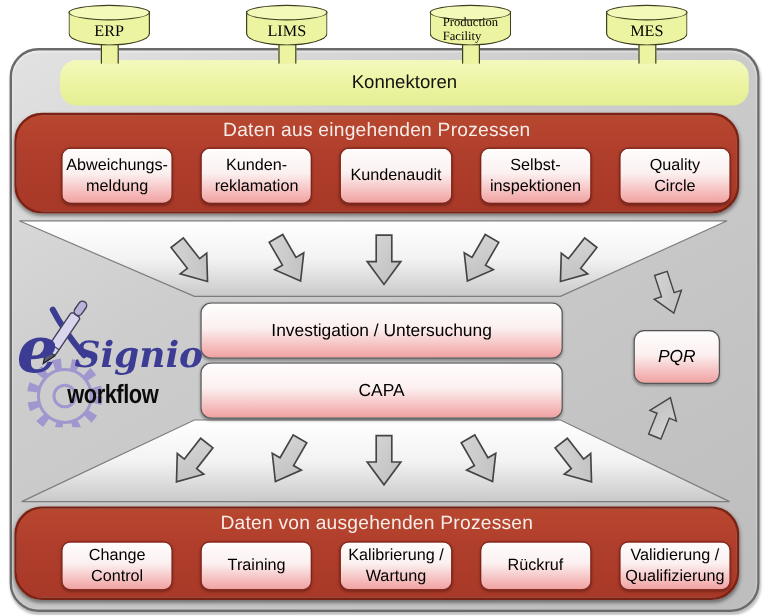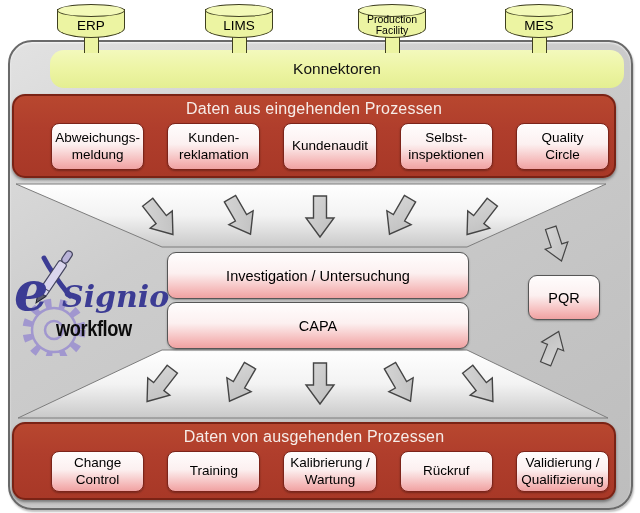--- a/index.html
+++ b/index.html
@@ -25,35 +25,35 @@
     position:absolute;left:0;right:0;top:5px;bottom:0;background:#ecf4a2;
     border:1px solid #3f3f20;border-top:none;
     border-radius:0 0 50% 50% / 0 0 10px 10px;
   }
   .cyl-top{
     position:absolute;left:0;right:0;top:0;height:11px;background:#f3f9b8;
     border:1px solid #3f3f20;border-radius:50%;
   }
   .cyl-label{
     position:absolute;left:0;right:0;top:11px;bottom:0;display:flex;align-items:center;justify-content:center;
-    font-size:13.5px;line-height:1.05;text-align:center;white-space:pre-line;
+    font-size:13.5px;line-height:1.05;white-space:pre-line;font-family:Liberation Serif, serif;
   }
   .cyl-label.small{font-size:10.5px;top:8px;}
   
   .konnektoren{
     position:absolute;left:34px;top:50px;width:574px;height:38px;z-index:2;
     background:linear-gradient(180deg,#f3f9bc 0%,#ecf4a2 55%,#e4ee92 100%);
     border-radius:14px;display:flex;align-items:center;justify-content:center;
     font-size:15.5px;color:#111;margin-left:16px;
   }
   
   .red-band{
     position:absolute;left:12px;width:604px;z-index:2;
     background:linear-gradient(180deg,#b8472f 0%,#b03e2c 40%,#a83827 100%);
-    border:2px solid #7a2315;border-radius:13px;
+    border:2px solid #7a2315;border-radius:23px;
     box-shadow:0 2px 3px rgba(40,40,40,.5);
     box-sizing:border-box;
   }
   .red-band .band-title{
     height:25px;display:flex;align-items:center;justify-content:center;
     font-size:16px;color:#f6ece8;letter-spacing:.2px;
   }
   .band-boxes{
     position:absolute;left:5px;right:5px;top:27px;bottom:6px;
     display:flex;gap:23px;padding-left:32px;
@@ -68,21 +68,21 @@
   
   .flow-svg{position:absolute;left:10px;top:178px;z-index:2;}
   .core-box{
     position:absolute;z-index:3;display:flex;align-items:center;justify-content:center;
     background:linear-gradient(180deg,#fffdfd 0%,#fcf0f0 45%,#f4b2b2 88%,#efa2a2 100%);
     border:1px solid #565656;border-radius:9px;font-size:14.5px;
     box-shadow:0 1px 2px rgba(0,0,0,.3);text-align:center;
   }
   #box-investigation{left:167px;top:252px;width:300px;height:45px;}
   #box-capa{left:167px;top:302px;width:300px;height:45px;}
-  #box-pqr{left:528px;top:275px;width:70px;height:43px;}
+  #box-pqr{left:528px;top:275px;width:70px;height:43px;font-style:italic;}
   
   .logo{position:absolute;left:12px;top:246px;width:152px;height:110px;z-index:3;}
   .logo svg{position:absolute;left:0;top:0;}
   .logo-e{
     position:absolute;left:2px;top:18px;font-family:"DejaVu Serif",serif;
     font-style:italic;font-weight:bold;font-size:54px;line-height:1;color:#3c3c94;
   }
   .logo-rest{
     position:absolute;left:50px;top:36px;font-family:"DejaVu Serif",serif;
     font-style:italic;font-weight:bold;font-size:30px;line-height:1;color:#3c3c94;

